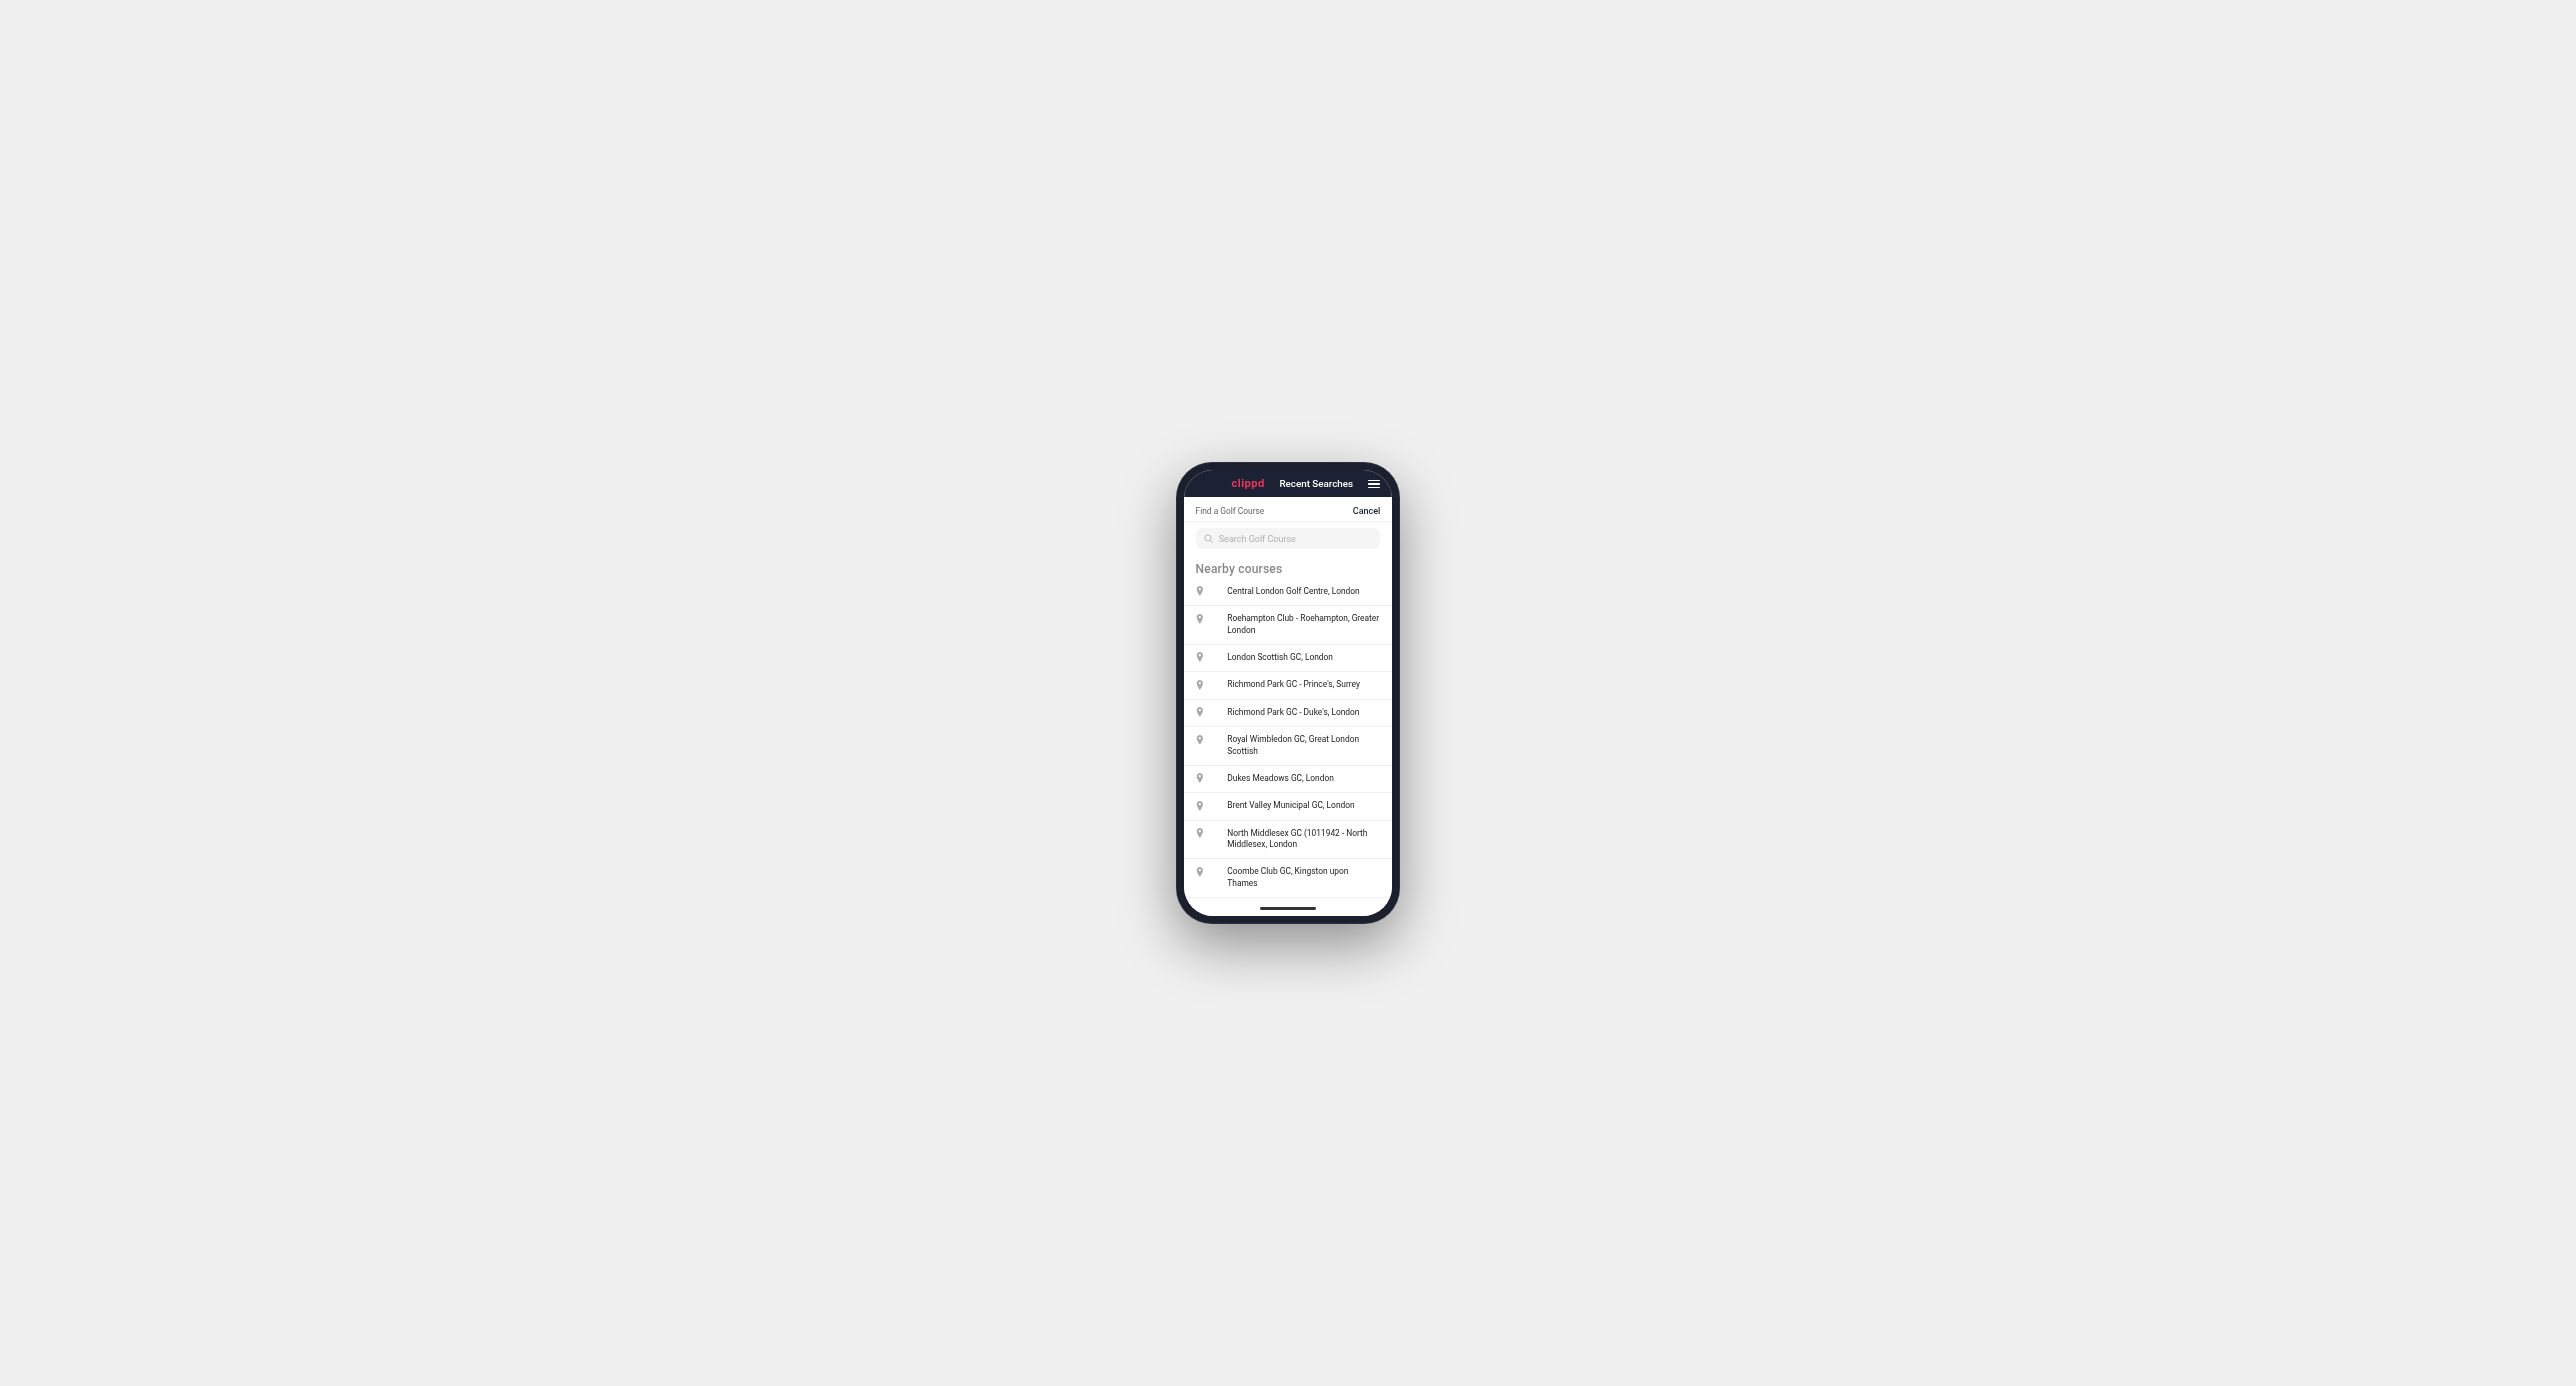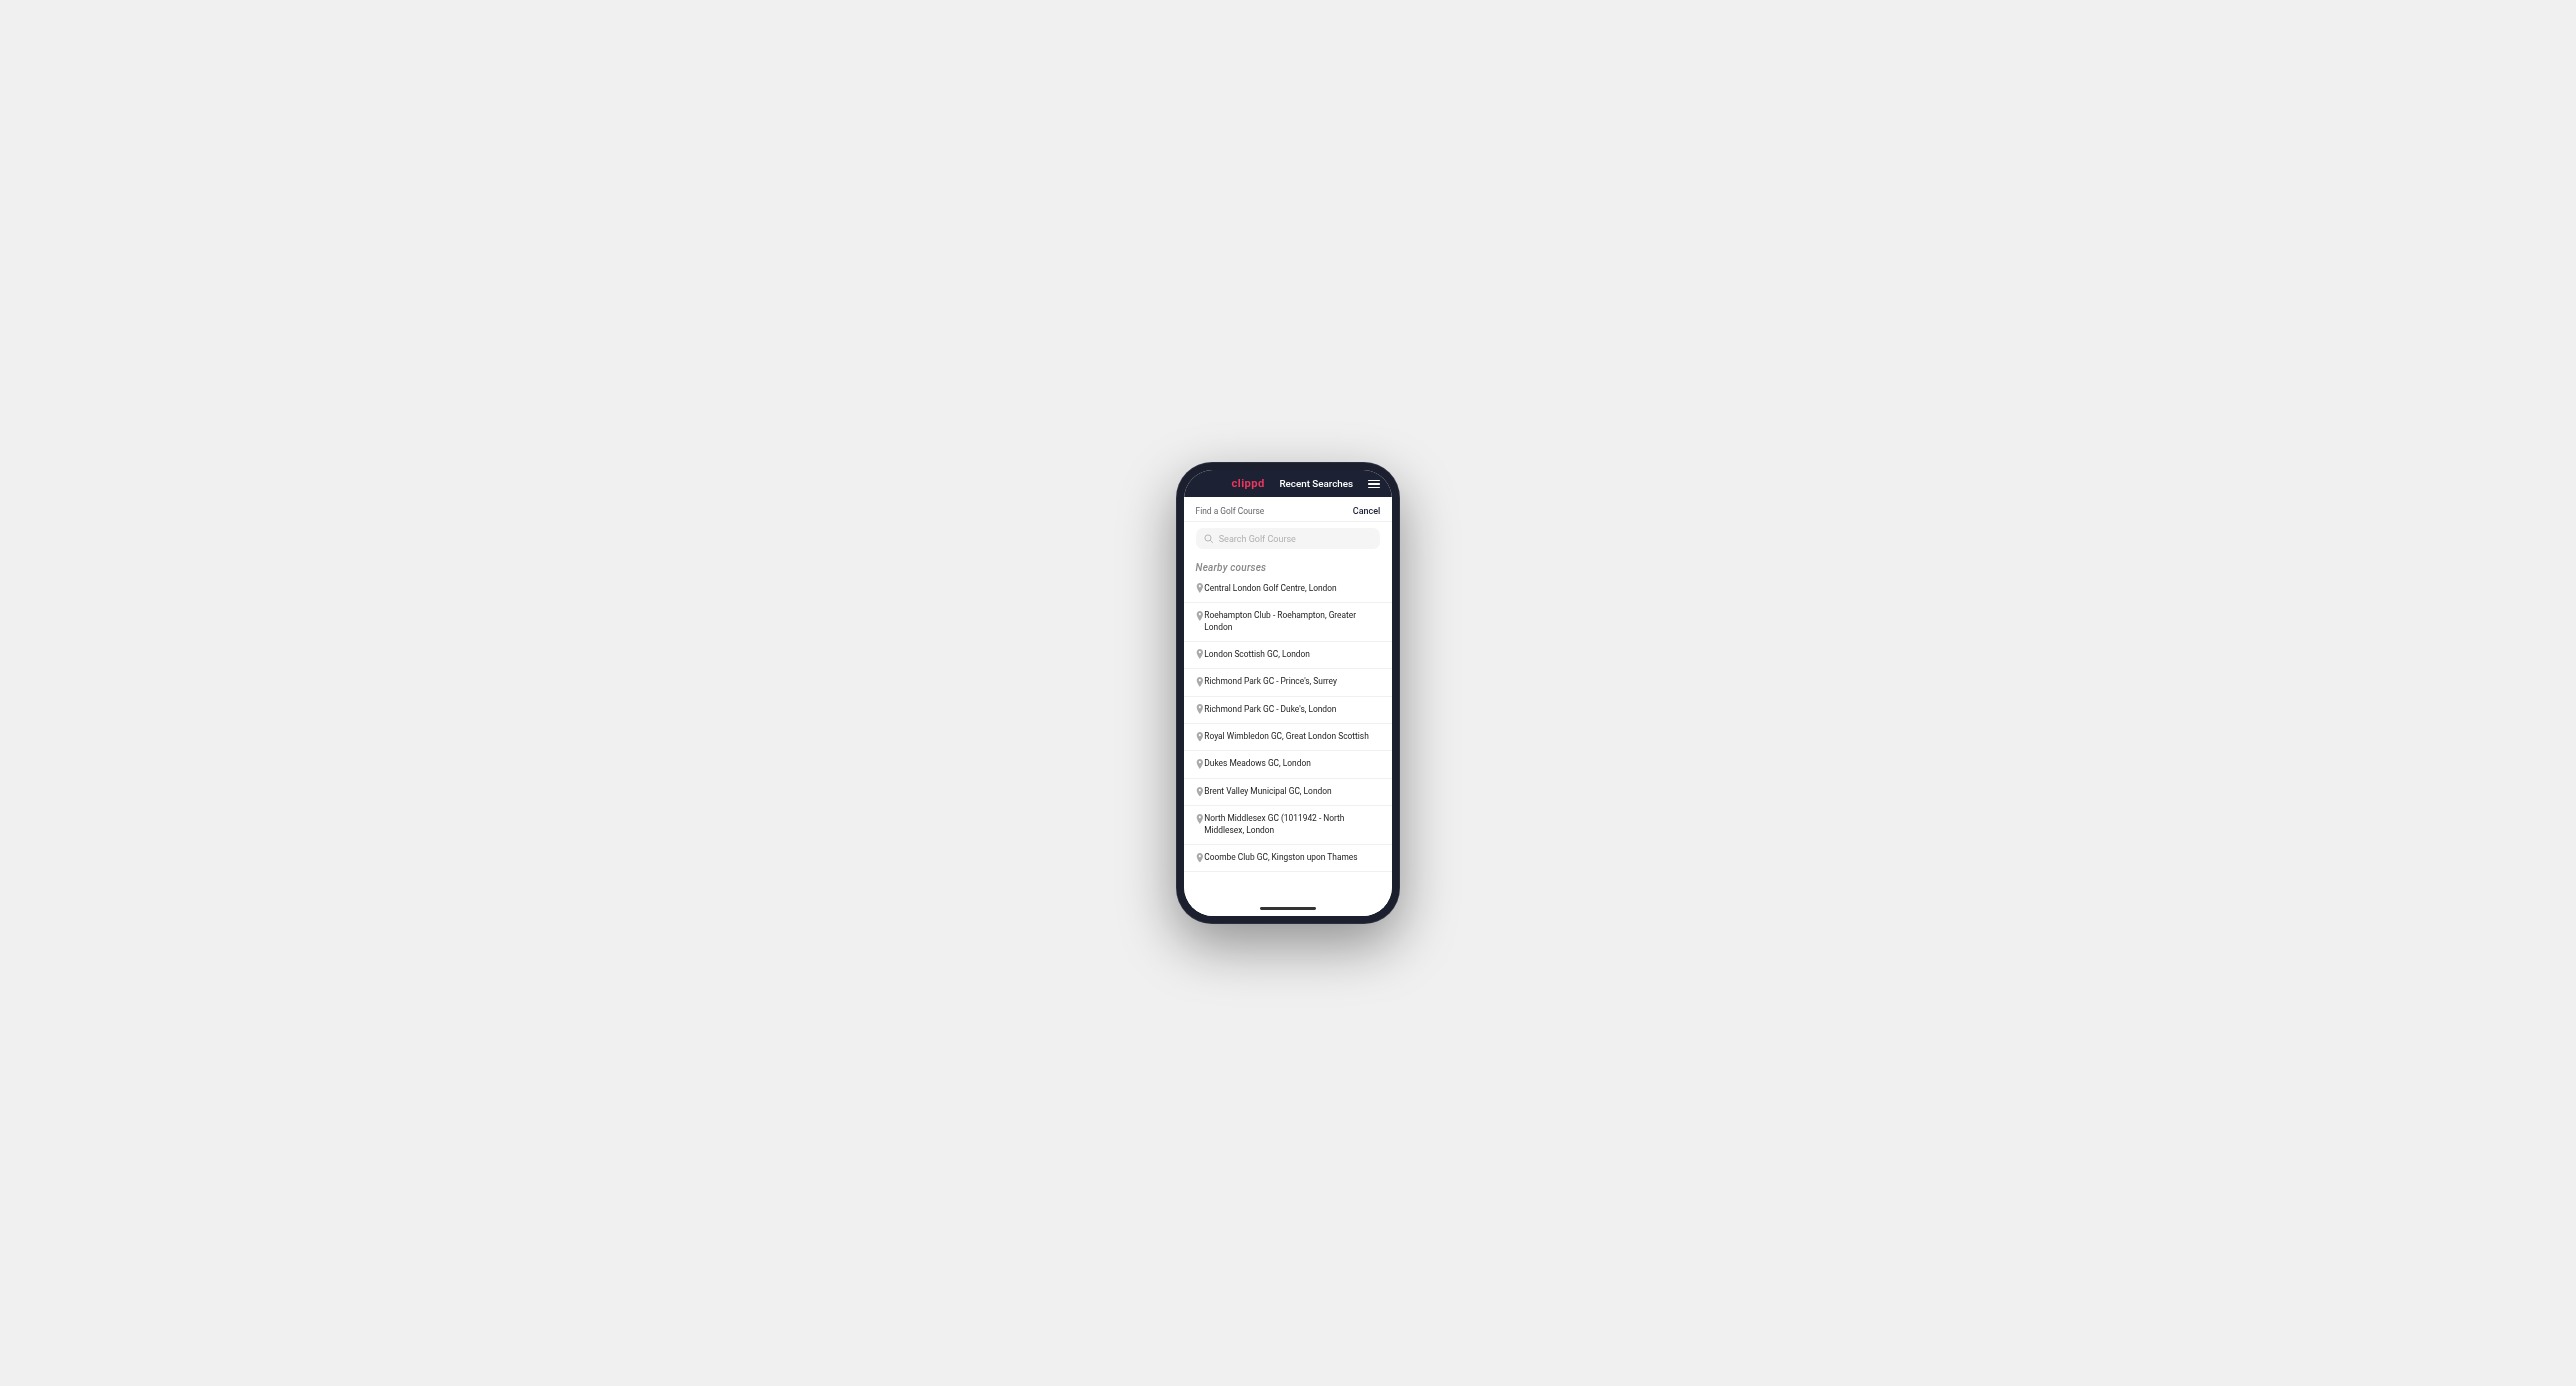--- a/index.html
+++ b/index.html
@@ -131,34 +131,33 @@
       font-size: 9px;
     }
 
     .nearby-section {
       flex: 1;
     }
 
     .nearby-label {
       padding: 4.2px 11.2px 2.8px;
       color: #888;
-      font-size: 10px;
+      font-size: 12px;
       font-weight: 500;
       letter-spacing: 0.2px;
-      font-style: italic;
     }
 
     .course-list {
       list-style: none;
     }
 
     .course-item {
       display: flex;
       align-items: flex-start;
-      gap: 1px;
+      gap: 24px;
       padding: 7px 11.2px;
       border-bottom: 0.7px solid #f0f0f0;
       cursor: pointer;
     }
 
     .pin-icon {
       flex-shrink: 0;
       margin-top: 0.7px;
       color: #aaa;
       font-size: 9px;

